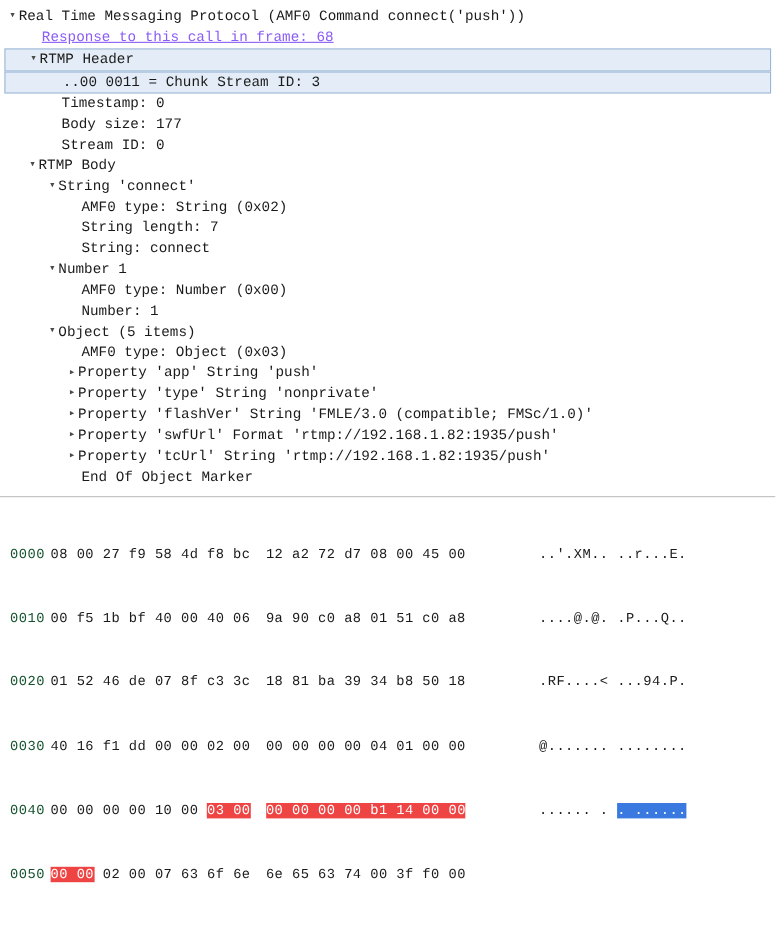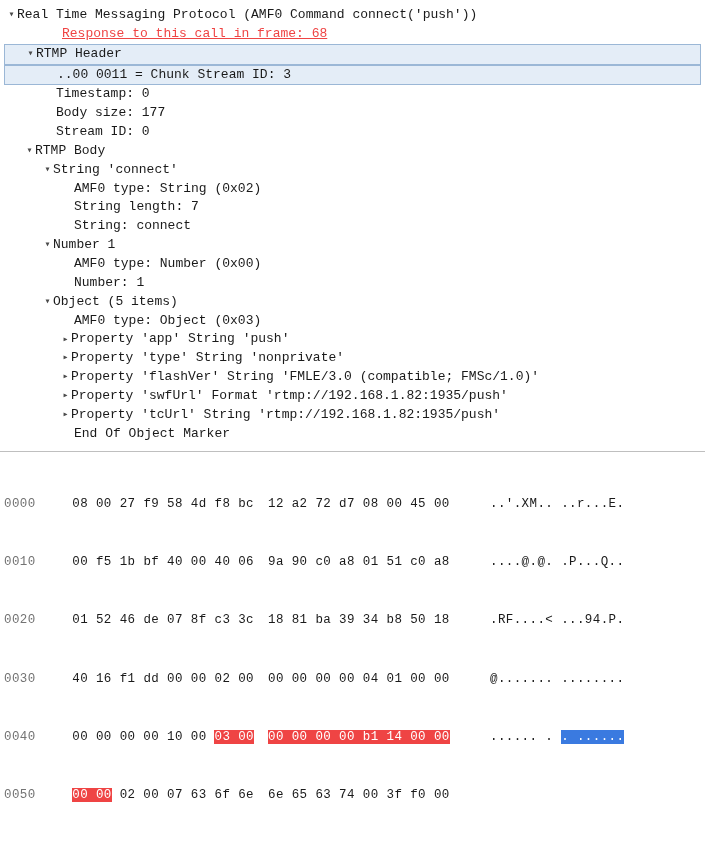--- a/index.html
+++ b/index.html
@@ -28,36 +28,35 @@
 }
 .tri {
   display: inline-block;
   width: 11px;
   color: #4b4b4b;
   font-size: 10px;
   text-align: center;
 }
 .pad { display:inline-block; }
 .link {
-  color: #ef4444;
+  color: #8b5cf6;
   text-decoration: underline;
-  margin-left: 24px;
 }
 .hexpane {
   border-top: 1px solid #bfbfbf;
   padding: 4px 4px 10px 4px;
   font-family: Consolas, "Courier New", monospace;
   font-size: 12.5px;
   white-space: pre;
   line-height: 1.55;
   letter-spacing: 0.4px;
 }
 .hexrow { display:flex; }
-.offset { color:#737373; width:42px; display:inline-block; }
-.hexbytes { width:430px; display:inline-block;text-align:center; }
+.offset { color:#14532d; width:42px; display:inline-block;text-align:center; }
+.hexbytes { width:430px; display:inline-block; }
 .gap { display:inline-block; width:14px; }
 .ascii { display:inline-block; }
 .selhex { background:#ef4444; color:#fff; }
 .selasc { background:#3a7ae0; color:#fff; }
 </style>
 </head>
 <body>
 
 <div class="tree">
 

